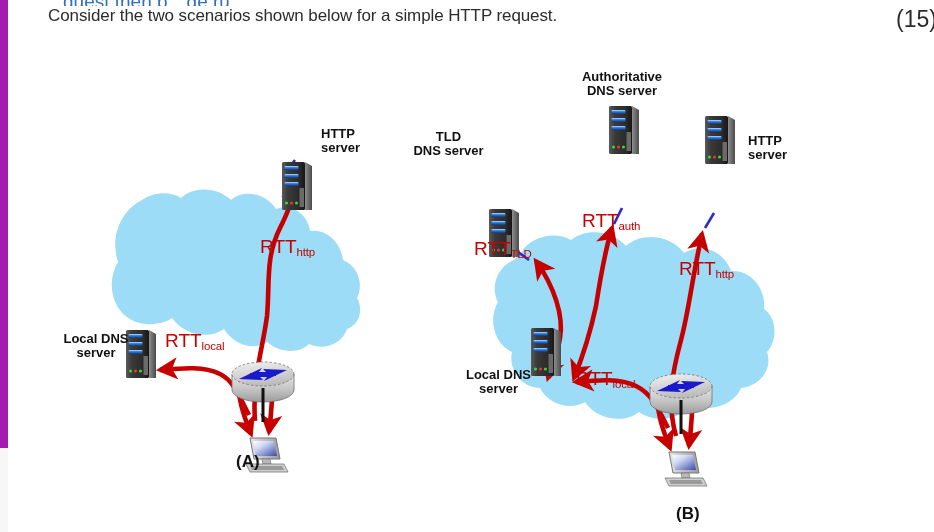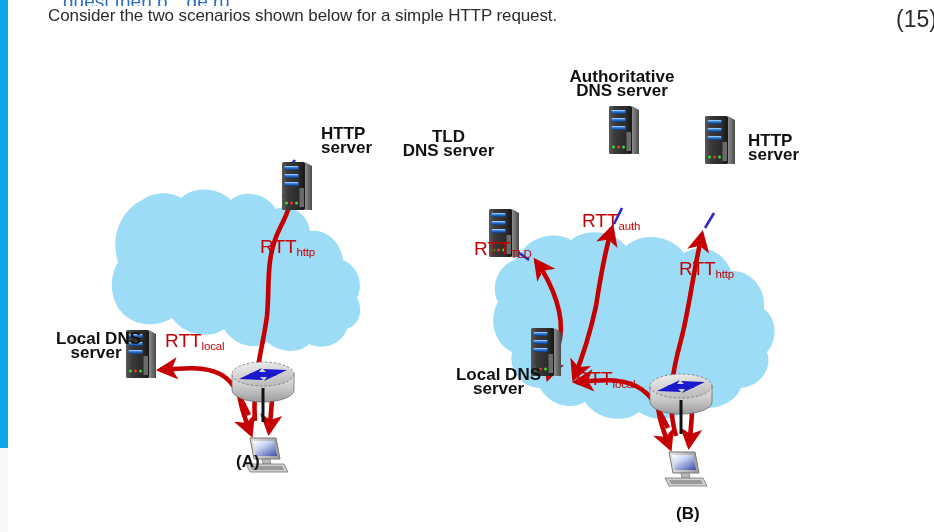--- a/index.html
+++ b/index.html
@@ -4,21 +4,21 @@
 <style>
   html,body{margin:0;padding:0;}
   body{
     width:934px;height:532px;
     background:#f7f7f7;
     font-family:"Liberation Sans", sans-serif;
     overflow:hidden;
   }
   #page{
     position:absolute;left:0;top:0;width:934px;height:448px;
-    background:#0ea5e9;
+    background:#a21caf;
   }
   #sheet{
     position:absolute;left:8px;top:0;width:926px;height:532px;
     background:#ffffff;
   }
   
   #crop-line{
     position:absolute;left:36px;top:-8px;width:560px;height:14px;
     overflow:hidden;color:#2b2b2b;font-size:19px;line-height:19px;
     white-space:nowrap;
@@ -34,21 +34,21 @@
     position:absolute;left:840px;top:6px;
     font-size:23px;color:#2c2c2c;margin-left:48px;
   }
   
   #figure{
     position:absolute;left:0;top:48px;width:926px;height:484px;
   }
   svg.layer{position:absolute;left:0;top:0;width:926px;height:484px;}
   
   .lbl{
-    position:absolute;color:#111;font-weight:bold;font-size:17px;
+    position:absolute;color:#111;font-weight:bold;font-size:13px;
     line-height:14px;text-align:center;white-space:nowrap;
   }
   .rtt{
     position:absolute;color:#c60000;font-weight:normal;
     font-size:19px;line-height:19px;white-space:nowrap;
   }
   .rtt sub{font-size:11.5px;font-weight:normal;vertical-align:baseline;
            position:relative;top:3px;letter-spacing:-0.2px;}
   .panel-label{
     position:absolute;color:#111;font-weight:bold;font-size:17px;

